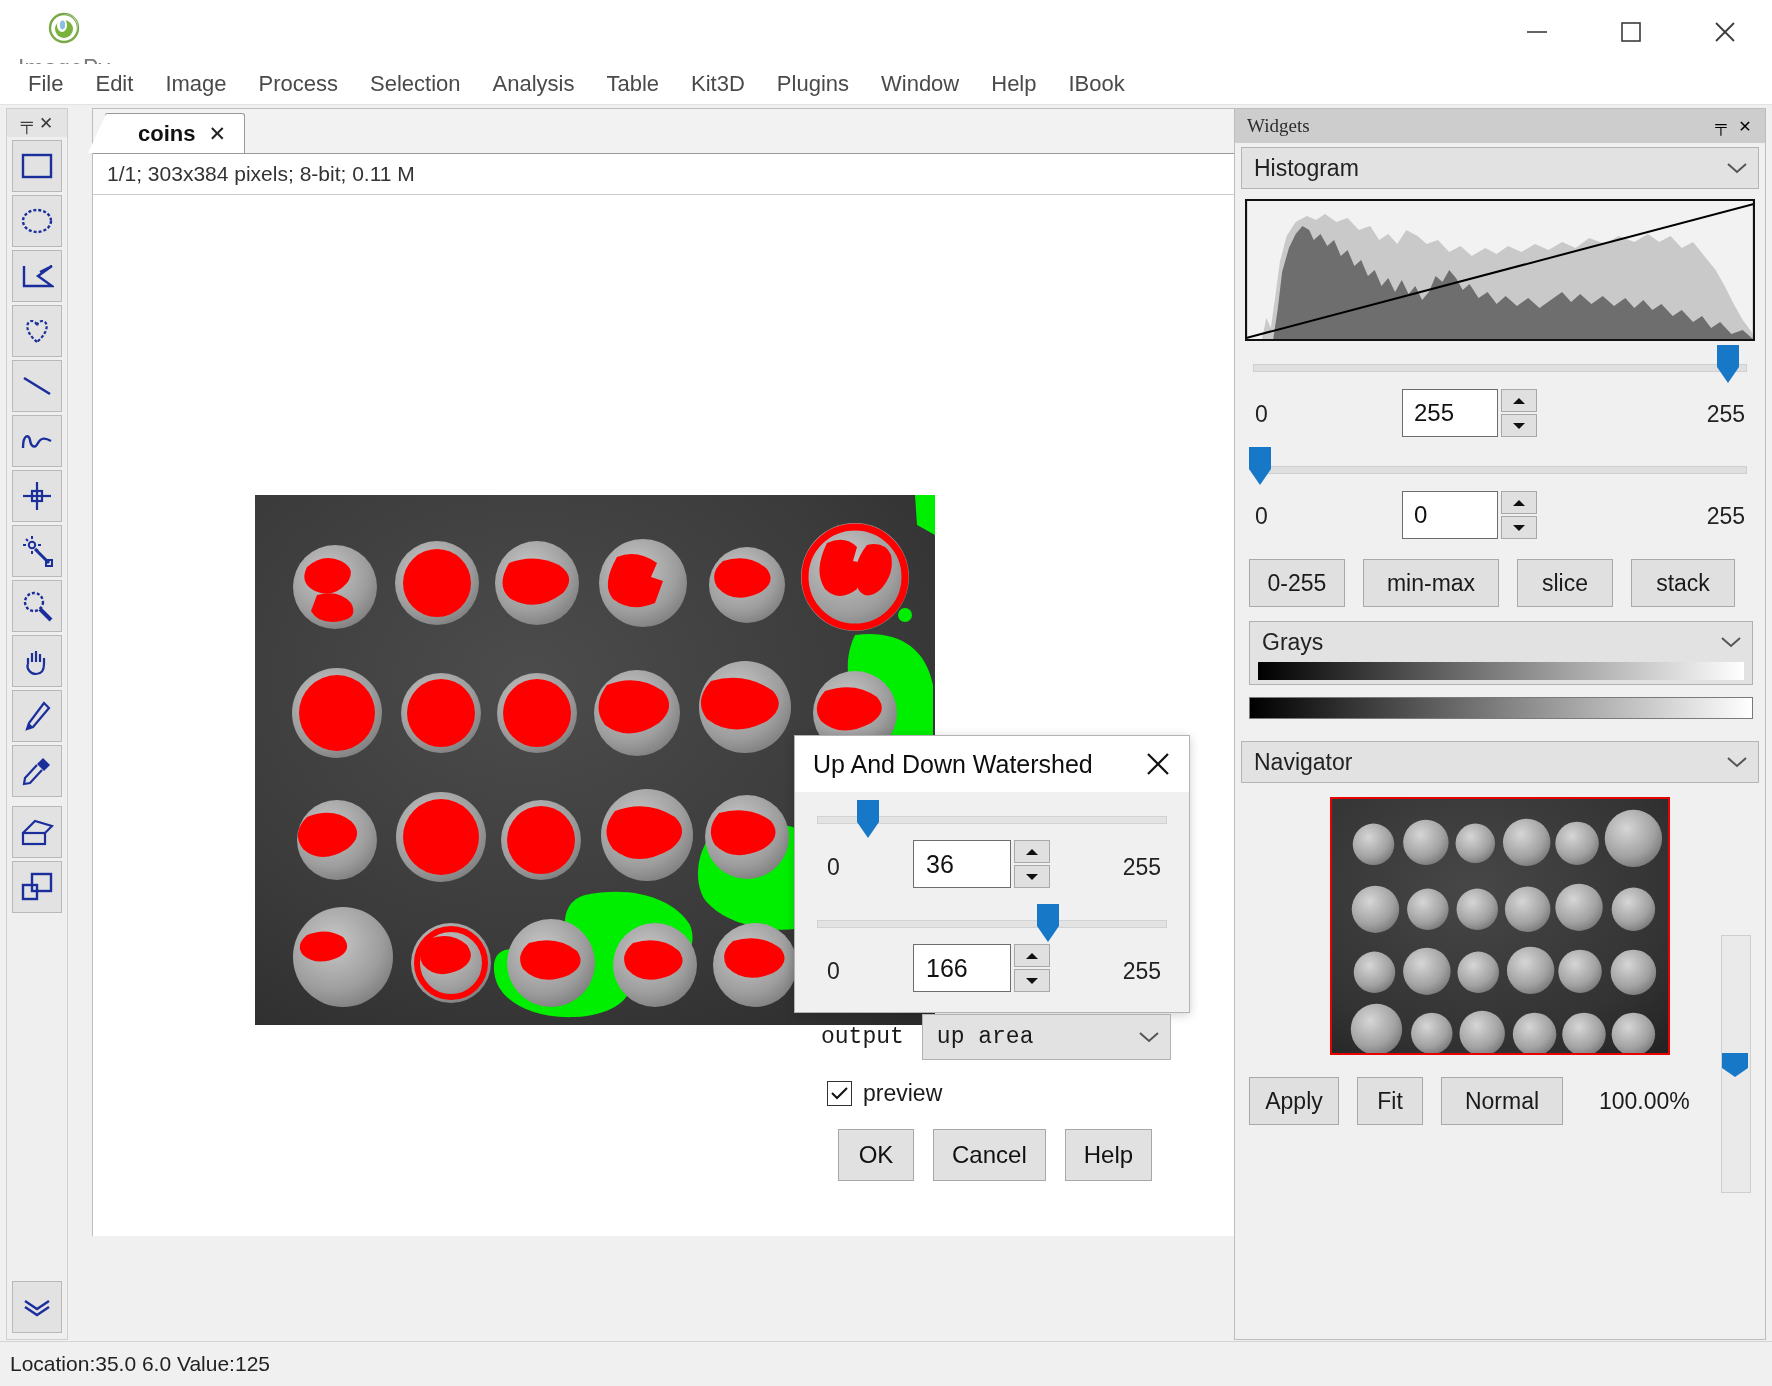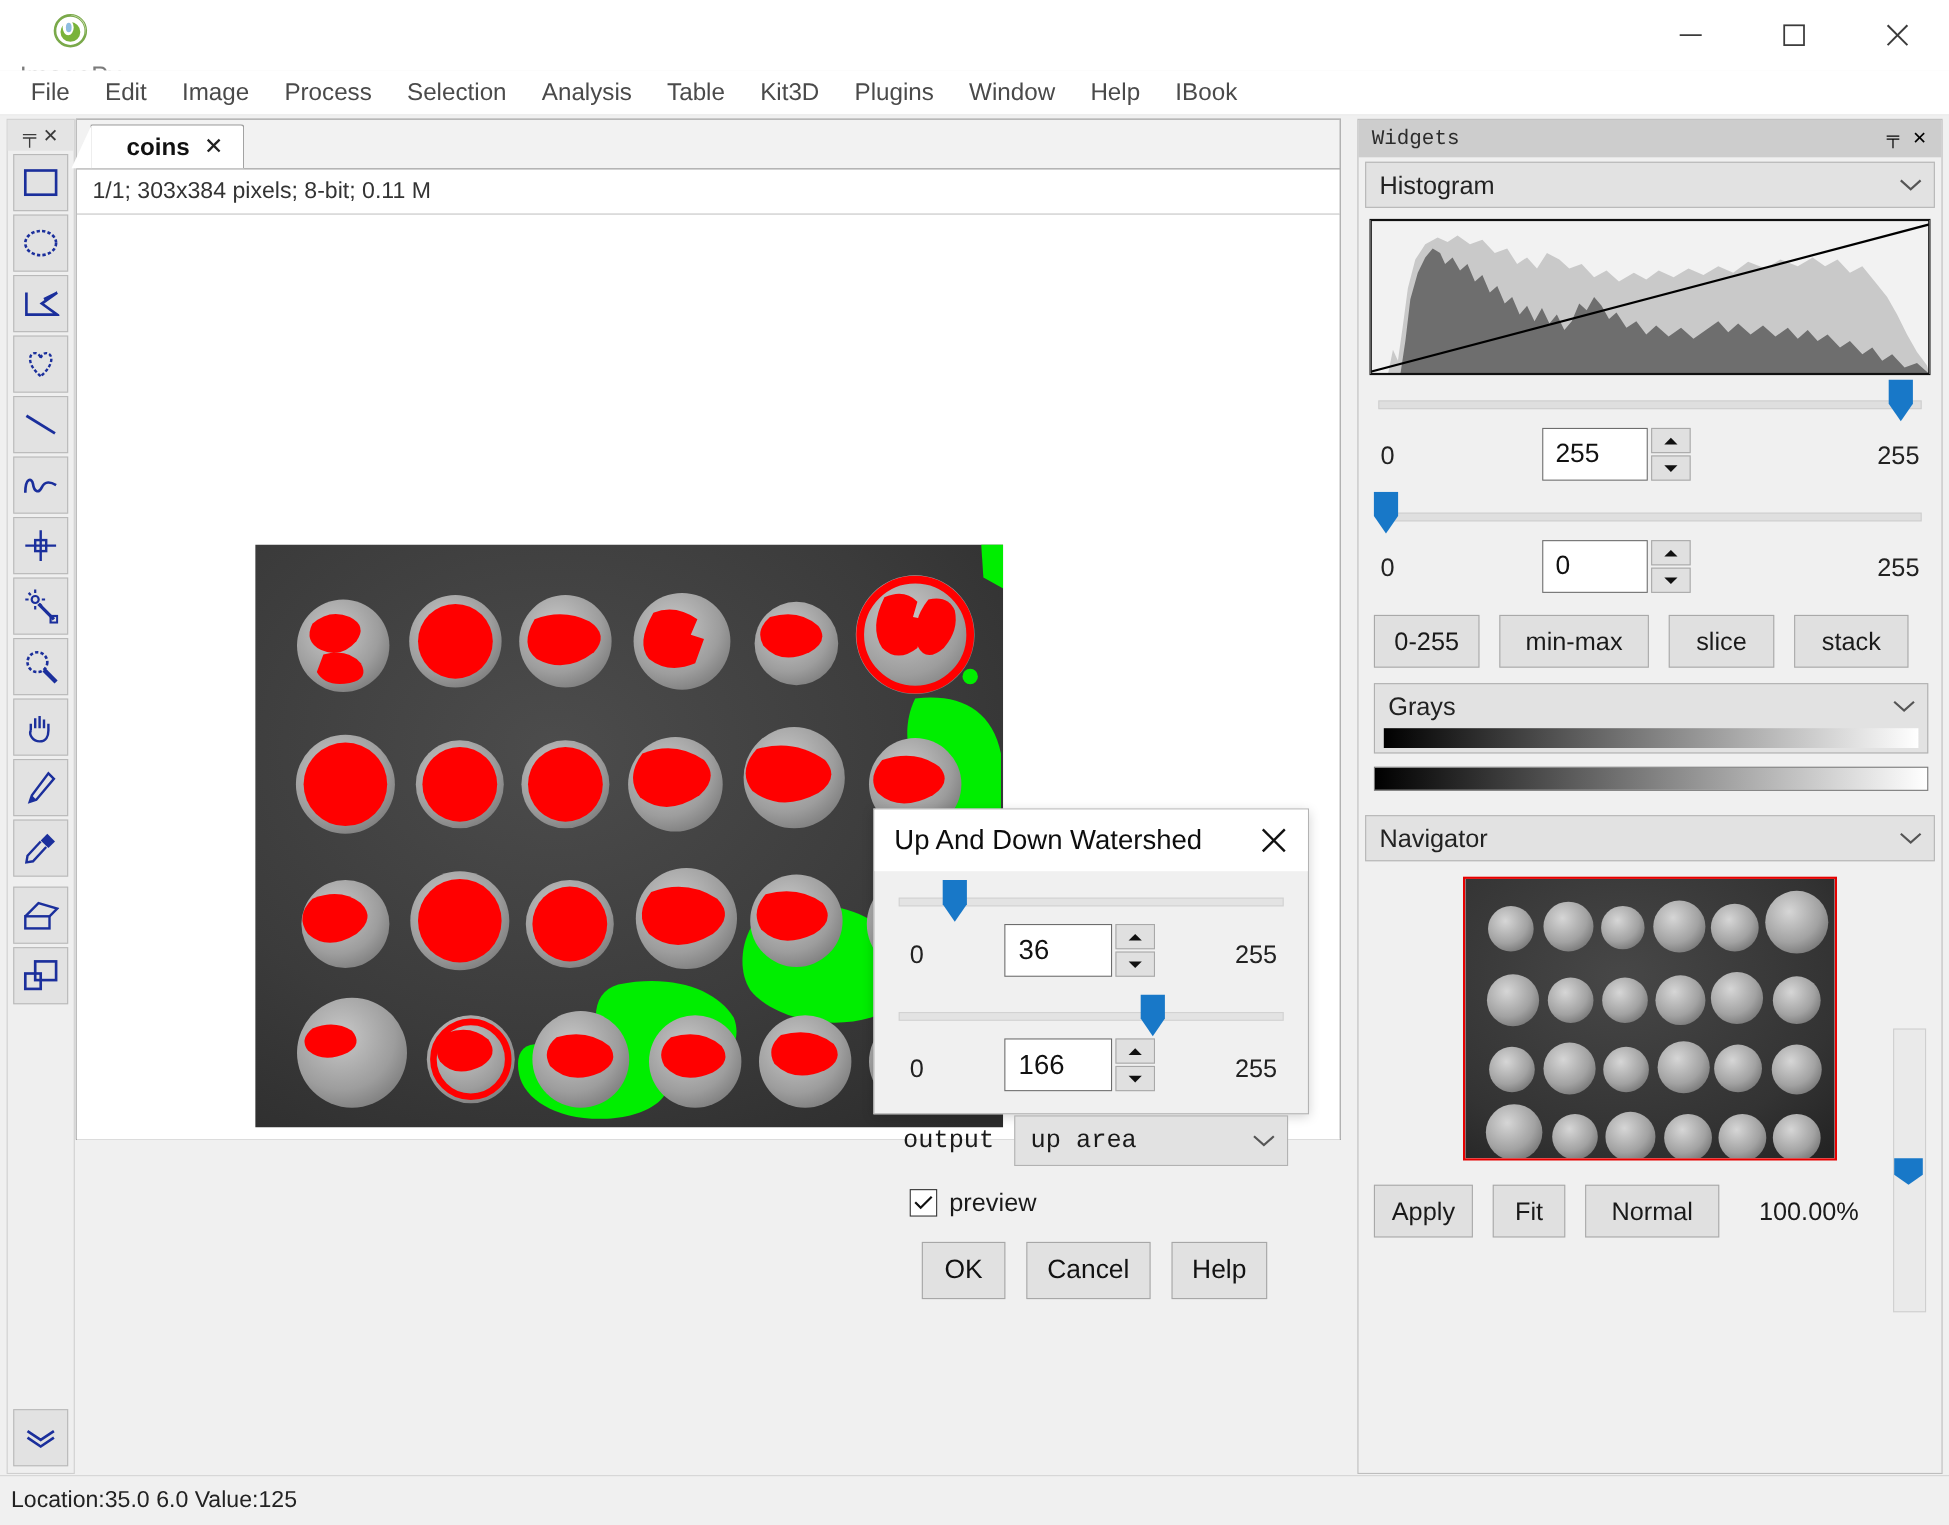--- a/index.html
+++ b/index.html
@@ -31,21 +31,21 @@
     border:1px solid #cfcfcf;box-sizing:border-box;}
   .tb-head{height:28px;display:flex;align-items:center;justify-content:center;gap:6px;background:#e4e4e4;}
   .tb-head span{font-size:17px;color:#3b3b3b;line-height:1;}
   .tool-btn{width:50px;height:52px;margin:3px auto 0 auto;background:#e2e2e2;border:1px solid #b9b9b9;
     box-sizing:border-box;display:flex;align-items:center;justify-content:center;}
   .tool-sep{height:6px;}
   .tool-btn.last{position:absolute;left:5px;bottom:6px;}
   .tool-btn svg{display:block;}
 
   
-  .doc{position:absolute;left:69px;top:108px;width:1150px;height:928px;background:#404040;
+  .doc{position:absolute;left:92px;top:108px;width:1150px;height:1128px;background:#d946ef;
     border:1px solid #bdbdbd;box-sizing:border-box;}
   .tabstrip{position:relative;height:44px;background:#f2f2f2;border-bottom:1px solid #9a9a9a;}
   .tab{position:absolute;left:12px;top:4px;height:40px;background:#ffffff;border:1px solid #9a9a9a;
     border-bottom:none;display:flex;align-items:center;padding:0 18px 0 32px;box-sizing:border-box;
     border-top-left-radius:2px;border-top-right-radius:3px;}
   .tab:before{content:"";position:absolute;left:-18px;bottom:0;width:0;height:0;
     border-left:18px solid transparent;border-bottom:39px solid #ffffff;}
   .tab-label{font-size:22px;font-weight:bold;color:#111;}
   .tab-close{font-size:21px;color:#222;margin-left:13px;}
   .docinfo{position:relative;height:40px;border-bottom:1px solid #cdcdcd;display:flex;align-items:center;
@@ -55,21 +55,21 @@
 
   
   .statusbar{position:absolute;left:0;bottom:0;width:1772px;height:44px;background:#f0f0f0;
     border-top:1px solid #d4d4d4;display:flex;align-items:center;}
   .status-text{font-size:21px;color:#222;padding-left:10px;}
 
   
   .widgets{position:absolute;left:1234px;top:108px;width:532px;height:1232px;background:#f0f0f0;
     border:1px solid #bdbdbd;box-sizing:border-box;}
   .widgets-head{height:34px;background:#cdcdcd;display:flex;align-items:center;padding:0 8px 0 12px;}
-  .widgets-title{font-size:19px;color:#2c2c2c;flex:1;font-family:Liberation Mono, monospace;}
+  .widgets-title{font-size:19px;color:#2c2c2c;flex:1;font-family:Liberation Serif, serif;}
   .wh-icon{width:24px;height:24px;display:flex;align-items:center;justify-content:center;}
   .panel-head{height:42px;margin:4px 6px 0 6px;background:#e2e2e2;border:1px solid #b5b5b5;
     display:flex;align-items:center;padding:0 10px 0 12px;box-sizing:border-box;}
   .panel-title{flex:1;font-size:23px;color:#222;}
   .chev{width:22px;height:14px;}
 
   .hist-box{margin:10px 10px 0 10px;height:140px;background:#f2f2f2;border:1px solid #111;position:relative;overflow:hidden;}
   .hist-box svg{display:block;width:100%;height:100%;}
 
   .slider-row{position:relative;margin:14px 12px 0 12px;height:26px;}

